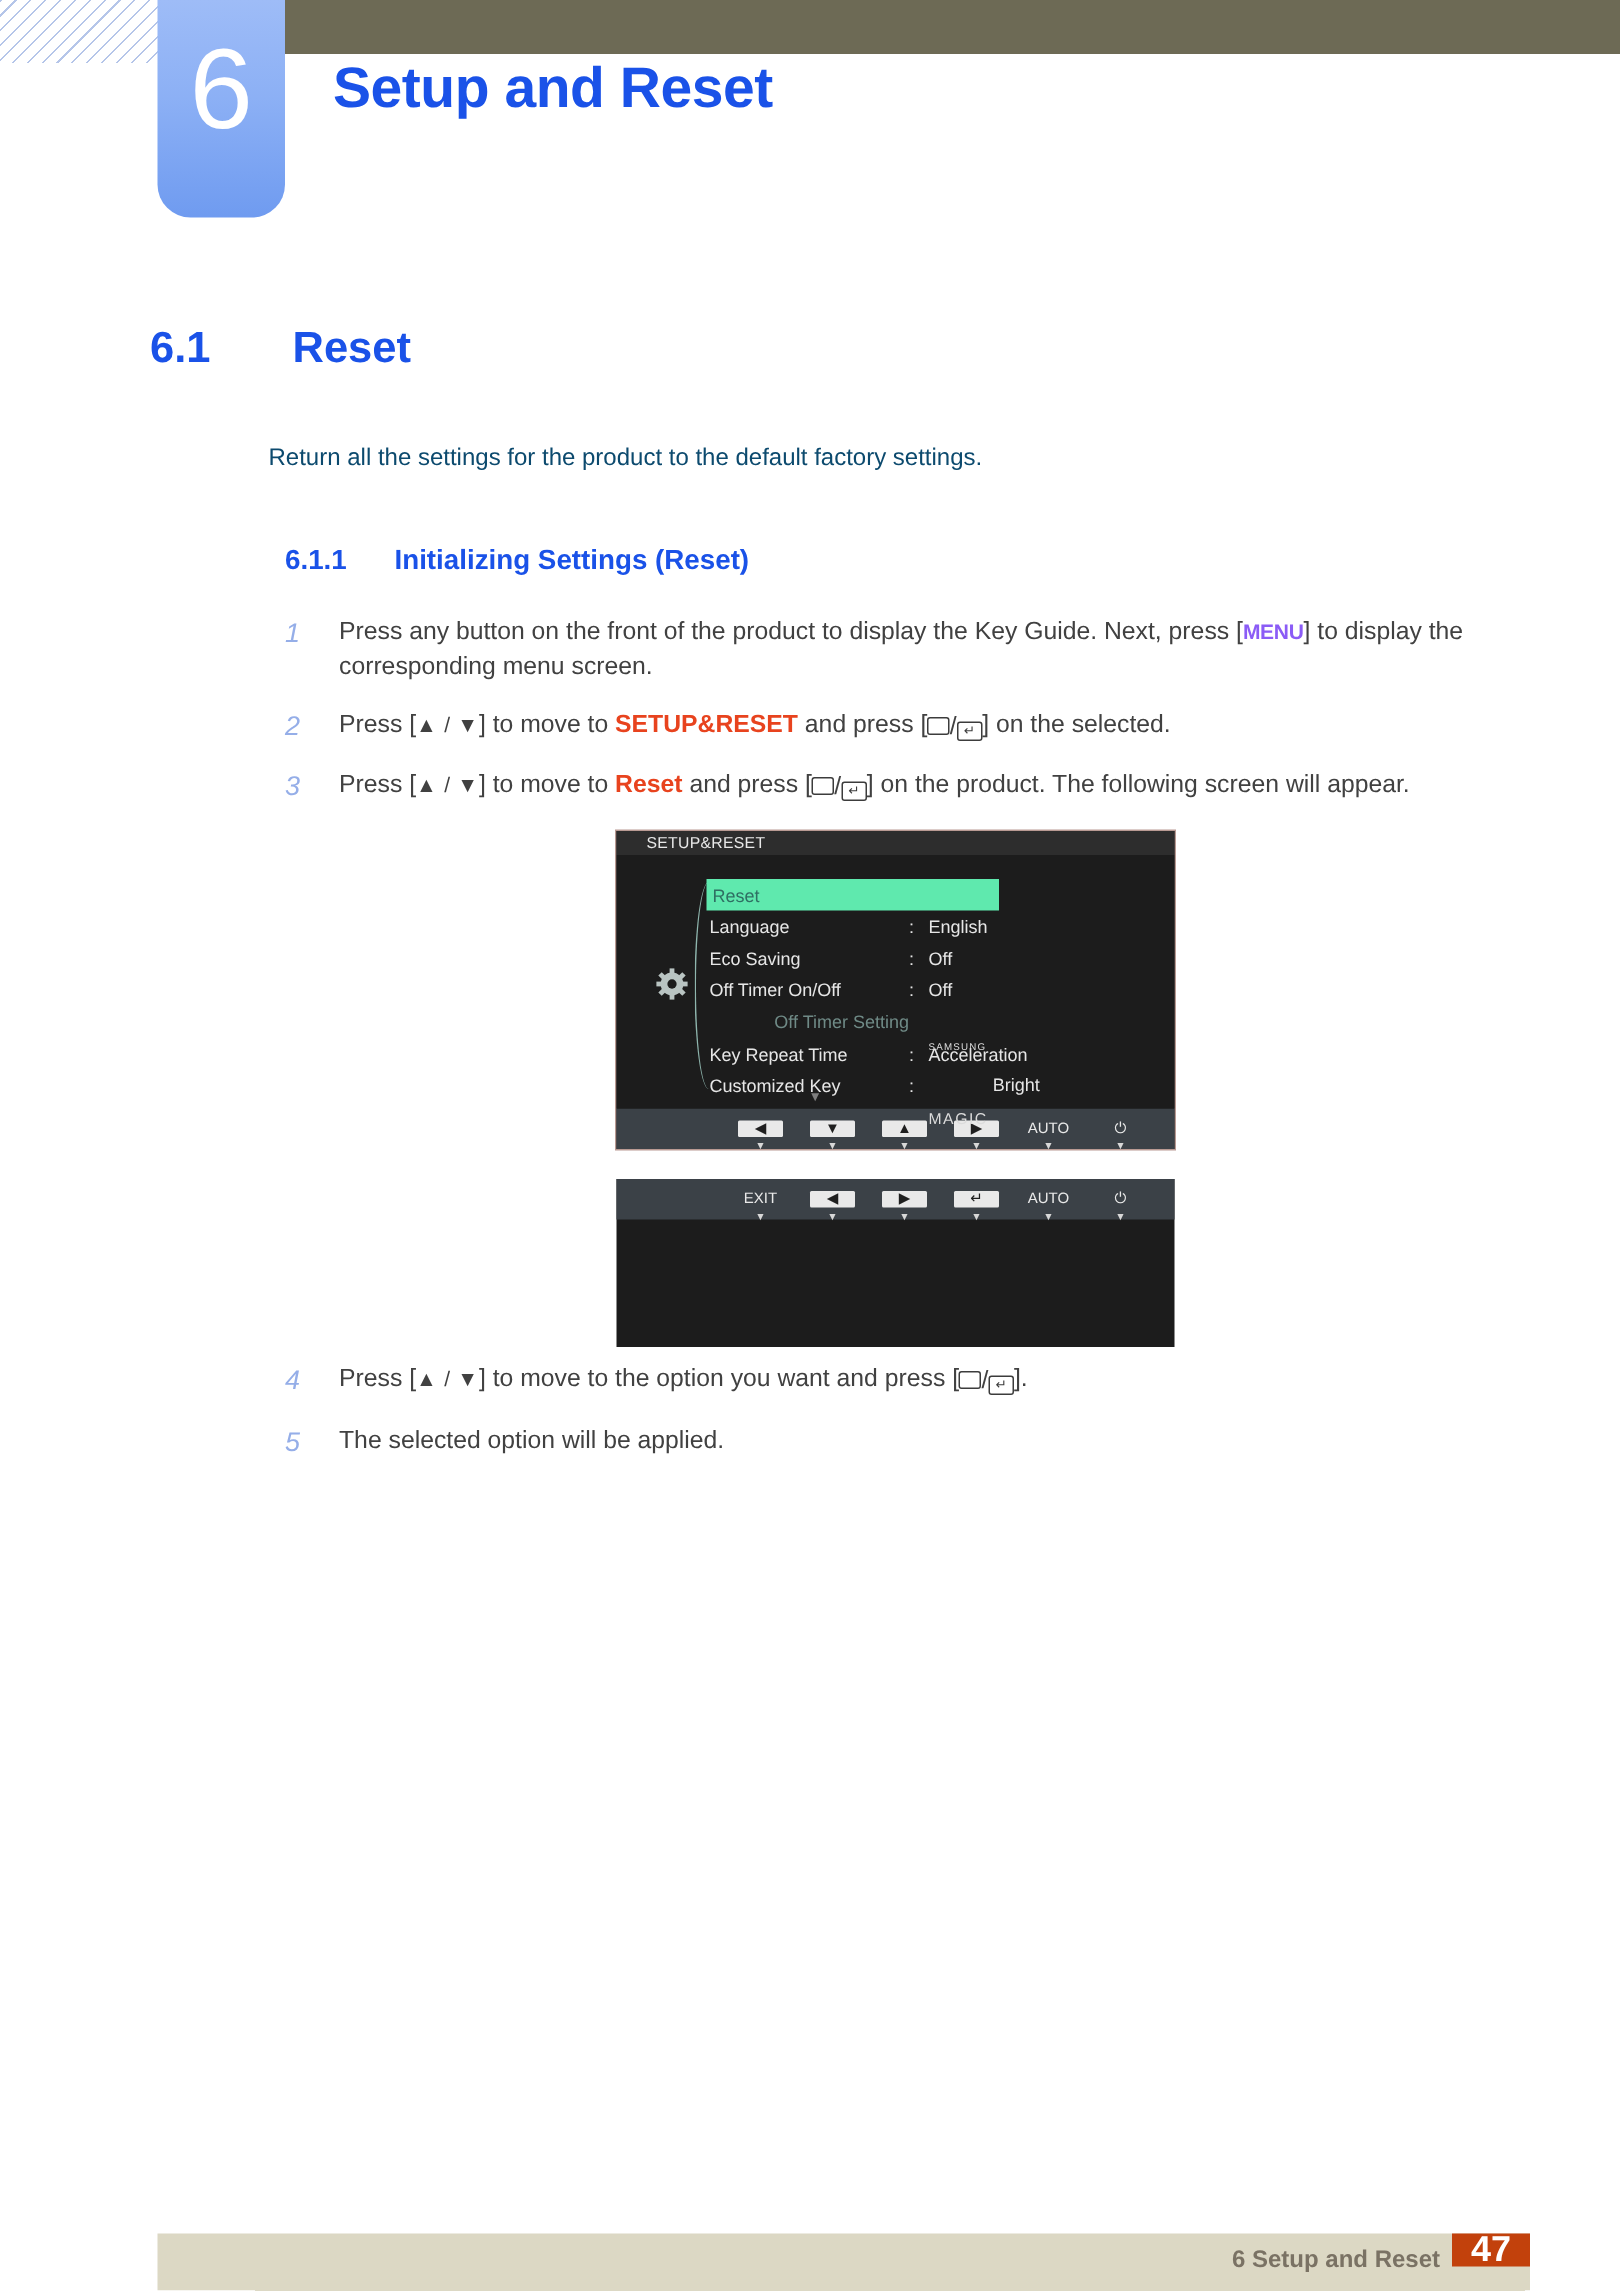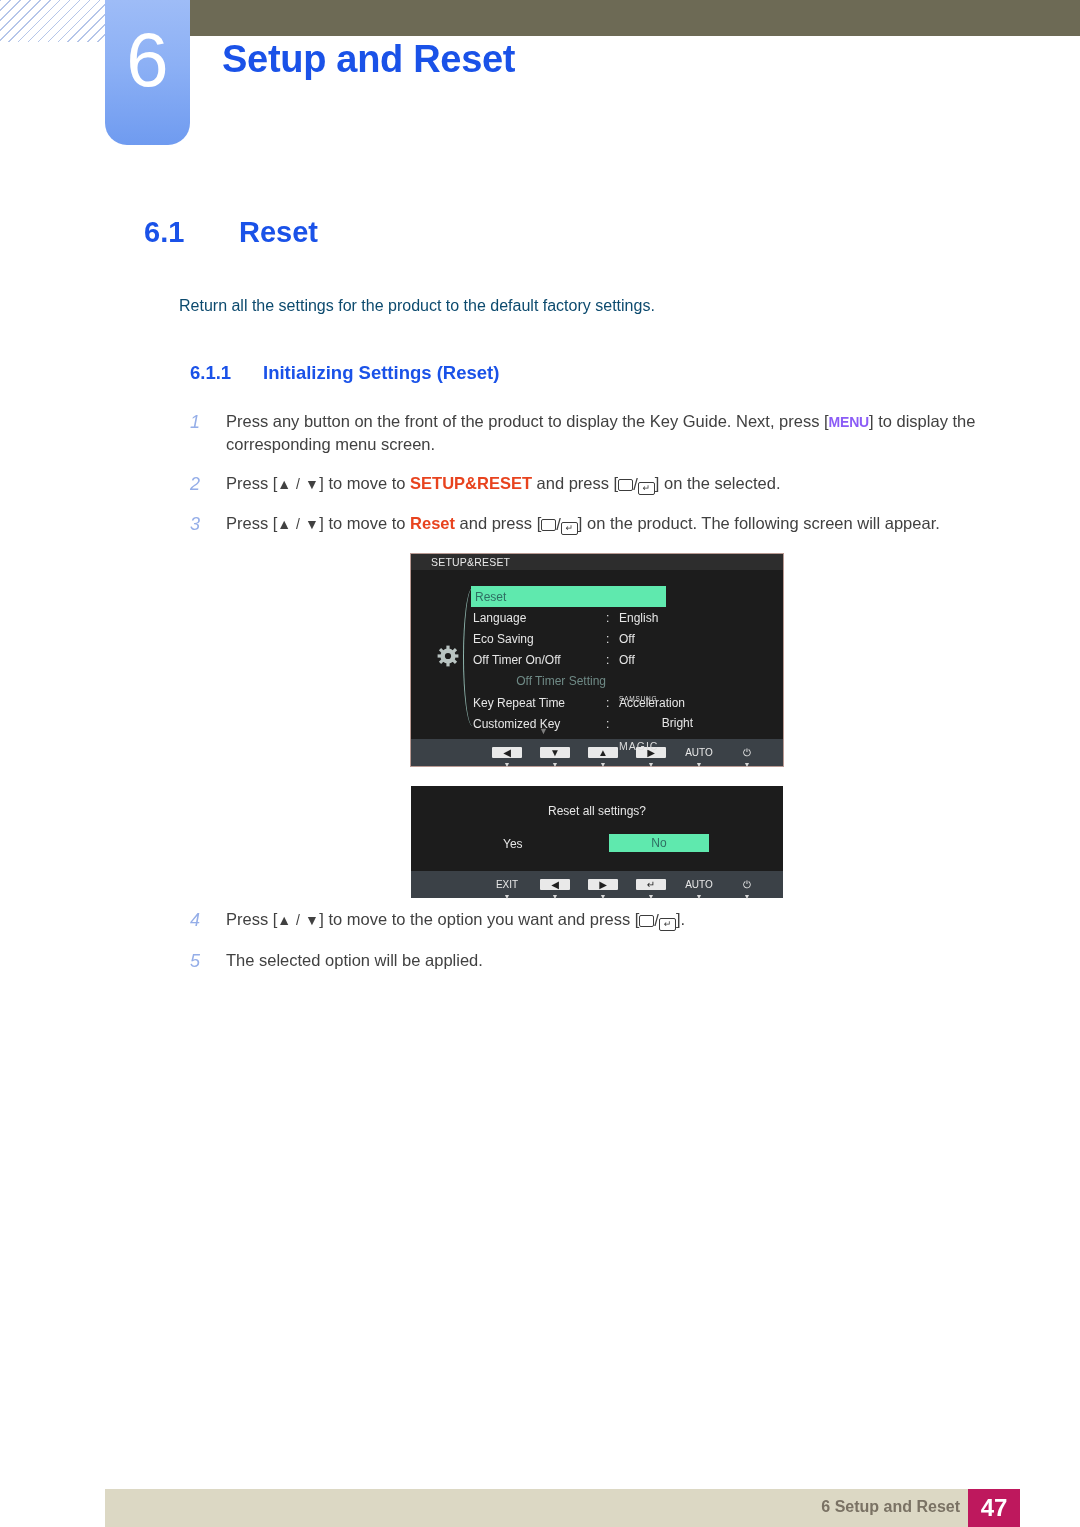--- a/index.html
+++ b/index.html
@@ -63,21 +63,21 @@
   
   .sec-head {
     position: absolute;
     left: 100px; top: 216px;
     display: flex;
     align-items: baseline;
     color: #1a52e8;
     font-size: 29px;
     font-weight: bold;
   }
-  .sec-head .num { width: 95px; margin-left: 44px; }
+  .sec-head .num { width: 95px; }
 
   .intro-text {
     position: absolute;
     left: 179px; top: 297px;
     font-size: 16px;
     color: #0c4a6e;
   }
 
   .subsec-head {
     position: absolute;
@@ -300,22 +300,22 @@
   .footer-text {
     position: absolute;
     right: 120px; top: 1498px;
     font-size: 16px;
     font-weight: bold;
     color: #7a7264;
   }
   .footer-page {
     position: absolute;
     left: 968px; top: 1489px;
-    width: 52px; height: 38px;
-    background: #be185d;
+    width: 52px; height: 22px;
+    background: #c2410c;
     color: #ffffff;
     font-size: 24px;
     font-weight: bold;
     display: flex;
     align-items: center;
     justify-content: center;
   }
 </style>
 </head>
 <body>
@@ -415,25 +415,20 @@
       <div class="osd-btn"><span class="face boxed">◀</span><span class="tick">▼</span></div>
       <div class="osd-btn"><span class="face boxed">▼</span><span class="tick">▼</span></div>
       <div class="osd-btn"><span class="face boxed">▲</span><span class="tick">▼</span></div>
       <div class="osd-btn"><span class="face boxed">▶</span><span class="tick">▼</span></div>
       <div class="osd-btn"><span class="face">AUTO</span><span class="tick">▼</span></div>
       <div class="osd-btn"><span class="face">⏻</span><span class="tick">▼</span></div>
     </div>
 </div>
 
 <div class="osd2">
-  <div class="osd2-body">
-    <div class="osd2-q">Reset all settings?</div>
-    <div class="osd2-yes">Yes</div>
-    <div class="osd2-no">No</div>
-  </div>
   <div class="osd-footer" id="osd2-footer">
       <div class="osd-btn"><span class="face">EXIT</span><span class="tick">▼</span></div>
       <div class="osd-btn"><span class="face boxed">◀</span><span class="tick">▼</span></div>
       <div class="osd-btn"><span class="face boxed">▶</span><span class="tick">▼</span></div>
       <div class="osd-btn"><span class="face boxed">↵</span><span class="tick">▼</span></div>
       <div class="osd-btn"><span class="face">AUTO</span><span class="tick">▼</span></div>
       <div class="osd-btn"><span class="face">⏻</span><span class="tick">▼</span></div>
     </div>
 </div>
 

